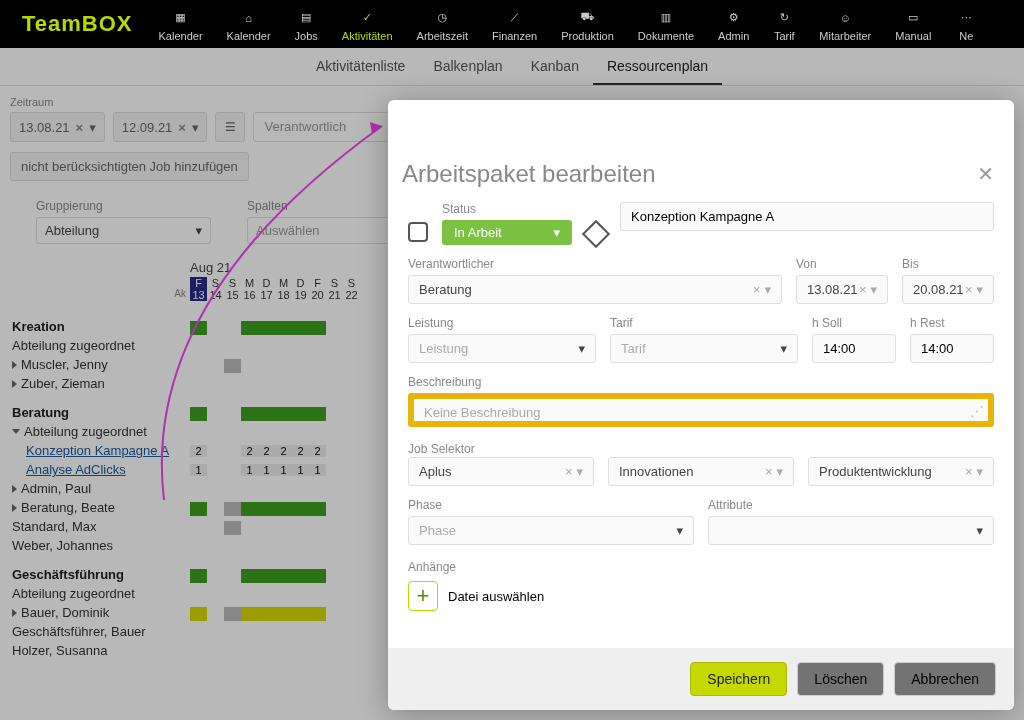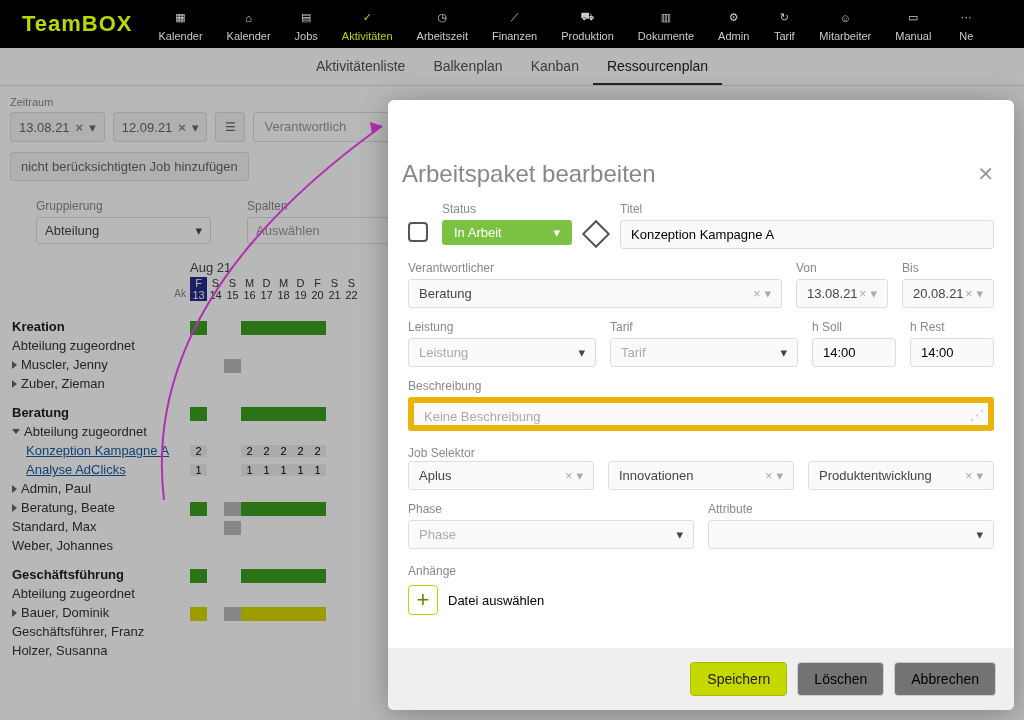--- a/index.html
+++ b/index.html
@@ -227,21 +227,21 @@
       </div>
     <div class="plan-row">Standard, Max</div>
     <div class="plan-row">Weber, Johannes</div>
 
     <div class="plan-row section">Geschäftsführung</div>
     <div class="plan-row">Abteilung zugeordnet</div>
     <div class="plan-row">
         <span class="tri"></span>
         <span>Bauer, Dominik</span>
       </div>
-    <div class="plan-row">Geschäftsführer, Franz</div>
+    <div class="plan-row">Geschäftsführer, Bauer</div>
     <div class="plan-row">Holzer, Susanna</div>
   </div>
   <div class="plan-right">
     <div class="month-hdr">Aug 21</div>
     <div class="day-hdr" id="day-letters">
         <div class="day-col today">F</div>
         <div class="day-col">S</div>
         <div class="day-col">S</div>
         <div class="day-col">M</div>
         <div class="day-col">D</div>
@@ -342,21 +342,20 @@
         <span class="fld-label">Status</span>
         <div class="status-select">
             <span>In Arbeit</span>
             <span>▾</span>
           </div>
       </div>
       <div class="form-group">
           <div class="diamond"></div>
         </div>
       <div class="form-group" style="flex:1;">
-        <span class="fld-label">Titel</span>
         <input class="text-input" value="Konzeption Kampagne A" style="">
       </div>
     </div>
 
     <div class="form-row">
       <div class="form-group" style="flex:1;">
         <span class="fld-label">Verantwortlicher</span>
         <div class="select-input">
             <span>Beratung</span>
             <span class="xdd">

